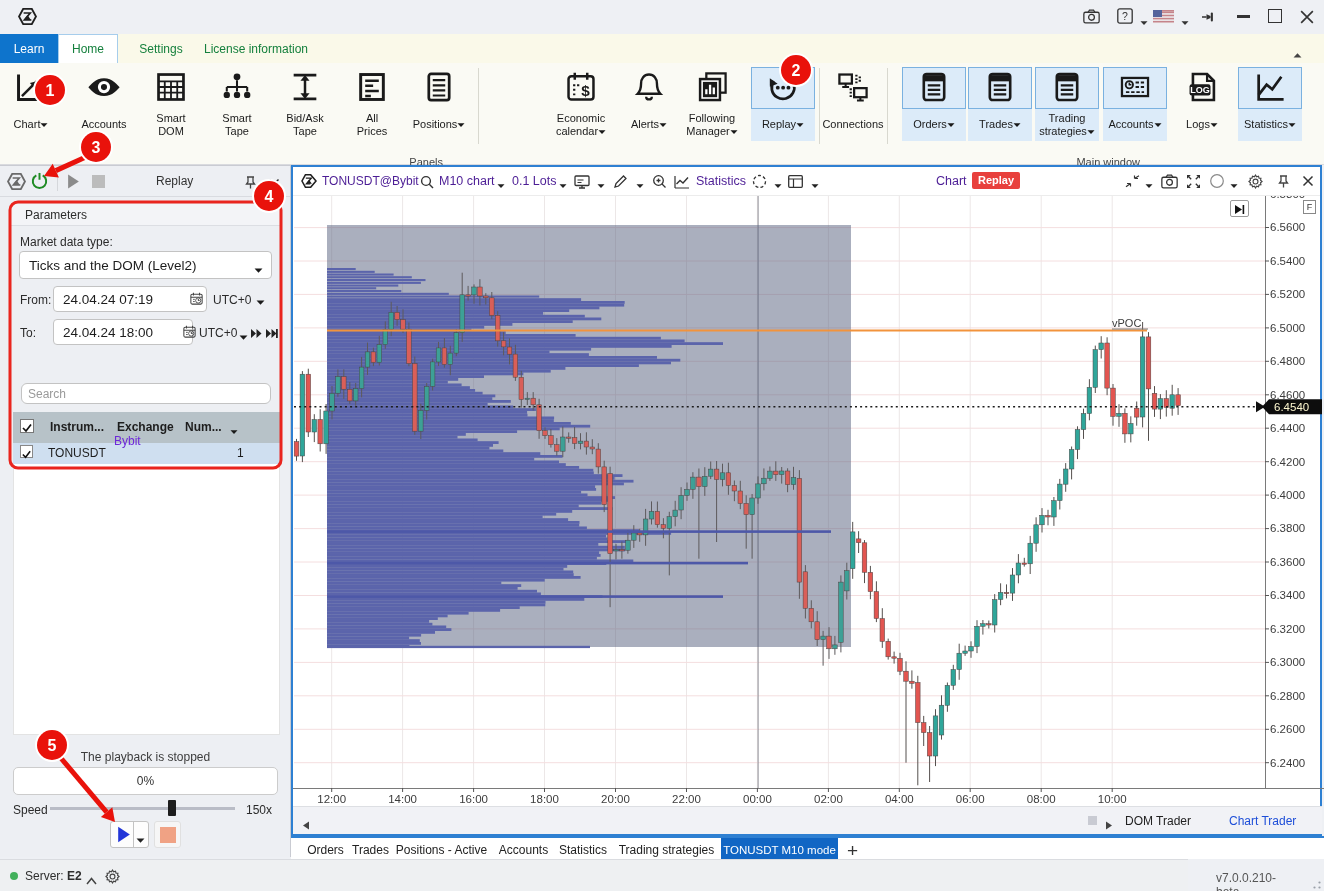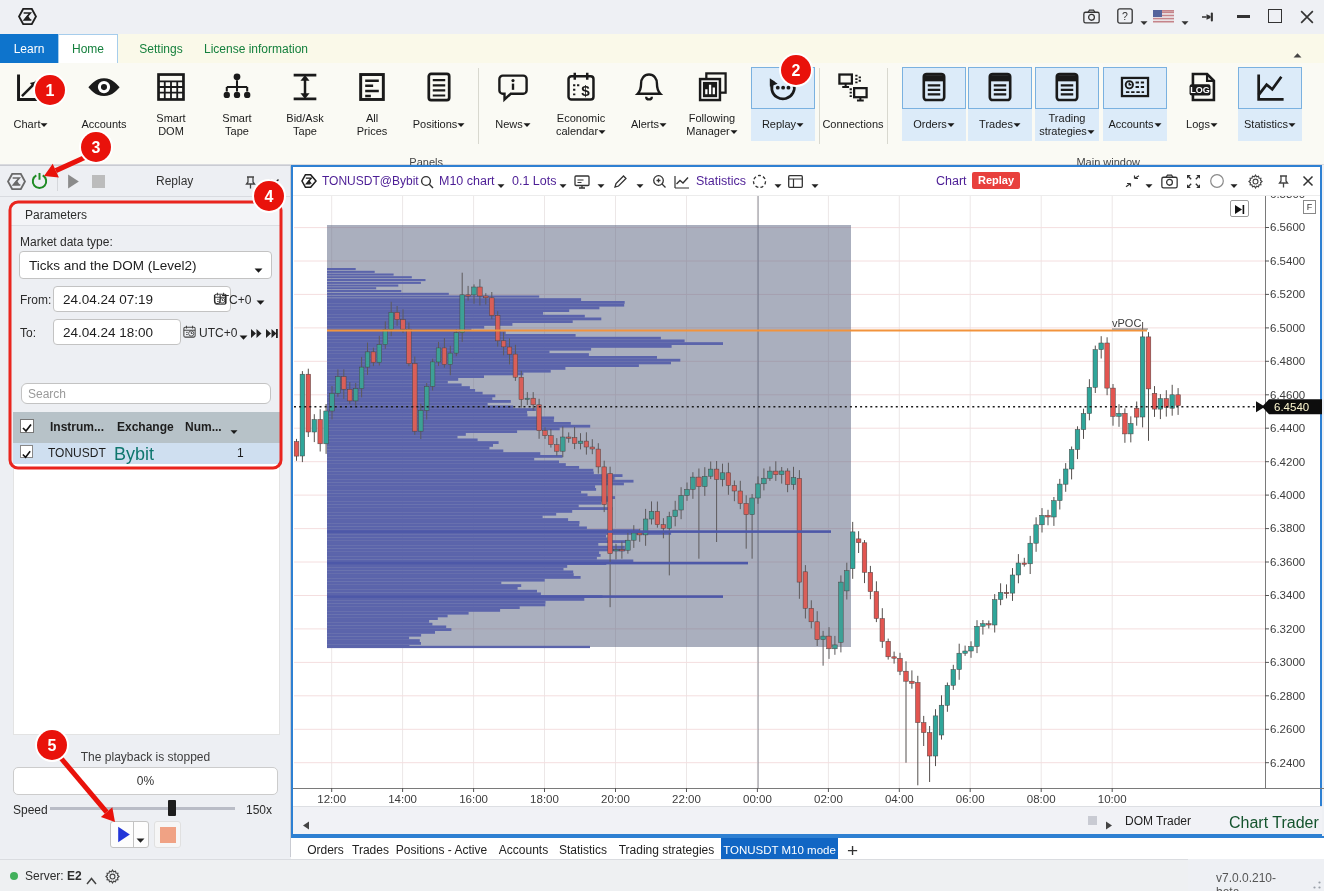--- a/index.html
+++ b/index.html
@@ -144,30 +144,20 @@
       </div>
       <div class="rbtn" style="left:407px;width:64px">
         <div class="ric"><svg width="34" height="34" viewBox="0 0 30 30">
             <rect x="6" y="3.5" width="18" height="23" rx="2" fill="none" stroke="#1a1a1a" stroke-width="2.4"></rect>
             <path d="M9.5 9 H20.5 M9.5 13.5 H20.5 M9.5 18 H20.5 M9.5 22.5 H20.5" stroke="#1a1a1a" stroke-width="1.9"></path>
           </svg></div>
         <div class="rlb" style="padding-top:9px">Positions<svg width="8" height="8" viewBox="0 0 8 8" style="vertical-align:middle">
             <path d="M0.5 2.2 L4 6 L7.5 2.2 Z" fill="#1a1a1a"></path>
           </svg></div>
       </div>
-      <div class="rbtn" style="left:481px;width:64px">
-        <div class="ric"><svg width="34" height="34" viewBox="0 0 30 30">
-            <path d="M6 5 H24 C25.6 5 27 6.4 27 8 V18 C27 19.6 25.6 21 24 21 H13 L7.5 26 V21 H6 C4.4 21 3 19.6 3 18 V8 C3 6.4 4.4 5 6 5 Z" fill="none" stroke="#1a1a1a" stroke-width="2.1"></path>
-            <circle cx="15" cy="9.3" r="1.4" fill="#1a1a1a"></circle>
-            <path d="M15 12 V17.5" stroke="#1a1a1a" stroke-width="2.1"></path>
-          </svg></div>
-        <div class="rlb" style="padding-top:9px">News<svg width="8" height="8" viewBox="0 0 8 8" style="vertical-align:middle">
-            <path d="M0.5 2.2 L4 6 L7.5 2.2 Z" fill="#1a1a1a"></path>
-          </svg></div>
-      </div>
       <div class="rbtn" style="left:549px;width:64px">
         <div class="ric"><svg width="34" height="34" viewBox="0 0 30 30">
             <rect x="4" y="5.5" width="22" height="20.5" rx="2.5" fill="none" stroke="#1a1a1a" stroke-width="2.2"></rect>
             <path d="M9.5 2.5 V8.5 M20.5 2.5 V8.5" stroke="#1a1a1a" stroke-width="2.2"></path>
             <text x="19" y="23" font-size="13.5" font-weight="bold" fill="#1a1a1a" text-anchor="middle" font-family="Liberation Sans">$</text>
             <path d="M8 13.5 h2 M8 17.5 h2 M8 21.5 h2 M11.5 13.5 h2" stroke="#1a1a1a" stroke-width="1.7"></path>
           </svg></div>
         <div class="rlb" style="padding-top:3px">Economic<br>calendar<svg width="8" height="8" viewBox="0 0 8 8" style="vertical-align:middle">
             <path d="M0.5 2.2 L4 6 L7.5 2.2 Z" fill="#1a1a1a"></path>
           </svg></div>
@@ -306,33 +296,33 @@
             <path d="M1.5 1.5 L10.5 10.5 M10.5 1.5 L1.5 10.5" stroke="#333" stroke-width="1.5"></path>
           </svg></span>
       </div>
       <div id="lpwhite"></div>
       <div class="sechead" style="top:38px">Parameters</div>
       <div class="lbl12" style="left:20px;top:69px">Market data type:</div>
       <div class="inp" style="left:19px;top:85px;width:253px;height:28px;padding:6px 0 0 9px">Ticks and the DOM (Level2)<span class="abs" style="right:8px;top:10px"><svg width="9" height="9" viewBox="0 0 8 8" style="vertical-align:middle">
             <path d="M0.5 2.2 L4 6 L7.5 2.2 Z" fill="#1a1a1a"></path>
           </svg></span></div>
       <div class="lbl12" style="left:20px;top:127px">From:</div>
-      <div class="inp" style="left:53px;top:120px;width:178px;height:26px;padding:5px 0 0 9px;font-size:13.5px">24.04.24 07:19<span class="abs" style="right:3px;top:5px"><svg width="13" height="13" viewBox="0 0 15 15">
+      <div class="inp" style="left:53px;top:120px;width:154px;height:26px;padding:5px 0 0 9px;font-size:13.5px">24.04.24 07:19<span class="abs" style="right:3px;top:5px"><svg width="13" height="13" viewBox="0 0 15 15">
             <rect x="1" y="2.5" width="13" height="11.5" rx="1.5" fill="none" stroke="#444" stroke-width="1.2"></rect>
             <path d="M4 1 V4 M11 1 V4 M1 6 H14" stroke="#444" stroke-width="1.2"></path>
             <circle cx="9.5" cy="9.8" r="3" fill="none" stroke="#444" stroke-width="1"></circle>
             <path d="M9.5 8.2 V9.8 H11" stroke="#444" stroke-width="1"></path>
             <path d="M3.5 8.5 h2 M3.5 11 h2" stroke="#444" stroke-width="1"></path>
           </svg></span></div>
       <div class="lbl12" style="left:213px;top:127px">UTC+0</div>
       <span class="abs" style="left:256px;top:127px"><svg width="9" height="9" viewBox="0 0 8 8" style="vertical-align:middle">
           <path d="M0.5 2.2 L4 6 L7.5 2.2 Z" fill="#1a1a1a"></path>
         </svg></span>
       <div class="lbl12" style="left:20px;top:160px">To:</div>
-      <div class="inp" style="left:53px;top:153px;width:128px;height:26px;padding:5px 0 0 9px;font-size:13.5px">24.04.24 18:00</div>
+      <div class="inp" style="left:53px;top:153px;width:140px;height:26px;padding:5px 0 0 9px;font-size:13.5px">24.04.24 18:00</div>
       <span class="abs" style="left:183px;top:158px"><svg width="13" height="13" viewBox="0 0 15 15">
           <rect x="1" y="2.5" width="13" height="11.5" rx="1.5" fill="none" stroke="#444" stroke-width="1.2"></rect>
           <path d="M4 1 V4 M11 1 V4 M1 6 H14" stroke="#444" stroke-width="1.2"></path>
           <circle cx="9.5" cy="9.8" r="3" fill="none" stroke="#444" stroke-width="1"></circle>
           <path d="M9.5 8.2 V9.8 H11" stroke="#444" stroke-width="1"></path>
           <path d="M3.5 8.5 h2 M3.5 11 h2" stroke="#444" stroke-width="1"></path>
         </svg></span>
       <div class="lbl12" style="left:199px;top:160px">UTC+0</div>
       <span class="abs" style="left:239px;top:162px"><svg width="9" height="9" viewBox="0 0 8 8" style="vertical-align:middle">
           <path d="M0.5 2.2 L4 6 L7.5 2.2 Z" fill="#1a1a1a"></path>
@@ -353,21 +343,21 @@
       <div class="abs" style="left:117px;top:254px;font-size:12px;font-weight:bold;color:#1d1d1d">Exchange</div>
       <div class="abs" style="left:185px;top:254px;font-size:12px;font-weight:bold;color:#1d1d1d">Num...</div>
       <span class="abs" style="left:230px;top:256px"><svg width="8" height="8" viewBox="0 0 8 8" style="vertical-align:middle">
           <path d="M0.5 2.2 L4 6 L7.5 2.2 Z" fill="#1a1a1a"></path>
         </svg></span>
       <div class="abs" style="left:13px;top:277px;width:267px;height:21px;background:#cfdff0"></div>
       <div class="abs" style="left:20px;top:279px;width:13px;height:13px;background:#fff;border:1px solid #888"><svg width="11" height="11" viewBox="0 0 12 12">
           <path d="M2 6 L5 9 L10 2.5" stroke="#111" stroke-width="1.7" fill="none"></path>
         </svg></div>
       <div class="abs" style="left:48px;top:280px;font-size:12px;color:#1d1d1d">TONUSDT</div>
-      <div class="abs" style="left:114px;top:278px;font-size:18px;color:#0f766e">Bybit</div>
+      <div class="abs" style="left:114px;top:268px;font-size:12px;color:#6d28d9">Bybit</div>
       <div class="abs" style="left:237px;top:280px;font-size:12px;color:#1d1d1d">1</div>
       <div class="abs" style="left:0;top:584px;width:291px;text-align:center;font-size:12px;color:#3c3c3c">The playback is stopped</div>
       <div class="abs" style="left:13px;top:601px;width:265px;height:28px;background:#fff;border:1px solid #ccc;border-radius:5px;text-align:center;font-size:12px;color:#333;padding-top:6px">0%</div>
       <div class="abs" style="left:13px;top:637px;font-size:12px;color:#2a2a2a">Speed</div>
       <div class="abs" style="left:50px;top:641px;width:185px;height:3px;background:#b9bcc6"></div>
       <div class="abs" style="left:168px;top:634px;width:8px;height:16px;background:#1d1d1d;border-radius:1px"></div>
       <div class="abs" style="left:246px;top:637px;font-size:12px;color:#2a2a2a">150x</div>
       <div class="abs" style="left:110px;top:655px;width:39px;height:27px;background:#fdfdfd;border:1px solid #c3c3c3;border-radius:3px"></div>
       <div class="abs" style="left:133px;top:655px;width:1px;height:27px;background:#c3c3c3"></div>
       <span class="abs" style="left:117px;top:660px"><svg width="14" height="17" viewBox="0 0 13 16">
@@ -1039,21 +1029,21 @@
     </svg>
     <div class="abs" style="left:293px;top:806px;width:1029px;height:28px;background:#f1f2f6;border-top:1px solid #dddfe3">
       <span class="abs" style="left:9px;top:9px"><svg width="8" height="9" viewBox="0 0 8 9">
           <path d="M7 0.5 L1 4.5 L7 8.5 Z" fill="#444"></path>
         </svg></span>
       <span class="abs" style="left:795px;top:9px;width:9px;height:9px;background:#c9cbd3"></span>
       <span class="abs" style="left:812px;top:9px"><svg width="8" height="9" viewBox="0 0 8 9">
           <path d="M1 0.5 L7 4.5 L1 8.5 Z" fill="#444"></path>
         </svg></span>
       <span class="abs" style="left:832px;top:7px;font-size:12px;color:#222">DOM Trader</span>
-      <span class="abs" style="left:936px;top:7px;font-size:16px;color:#14532d">Chart Trader</span>
+      <span class="abs" style="left:936px;top:7px;font-size:12px;color:#1d4ed8">Chart Trader</span>
     </div>
     <div id="btabs">
       <div class="btab" style="left:12px;width:45px">Orders</div>
       <div class="btab" style="left:57px;width:45px">Trades</div>
       <div class="btab" style="left:103px;width:95px">Positions - Active</div>
       <div class="btab" style="left:206px;width:53px">Accounts</div>
       <div class="btab" style="left:266px;width:52px">Statistics</div>
       <div class="btab" style="left:326px;width:99px">Trading strategies</div>
       <div class="btab" style="left:430px;width:117px;background:#1166c4;color:#fff;font-size:11.5px">TONUSDT M10 mode</div>
       <span class="abs" style="left:556px;top:2px;font-size:19px;color:#333;font-weight:400">+</span>

